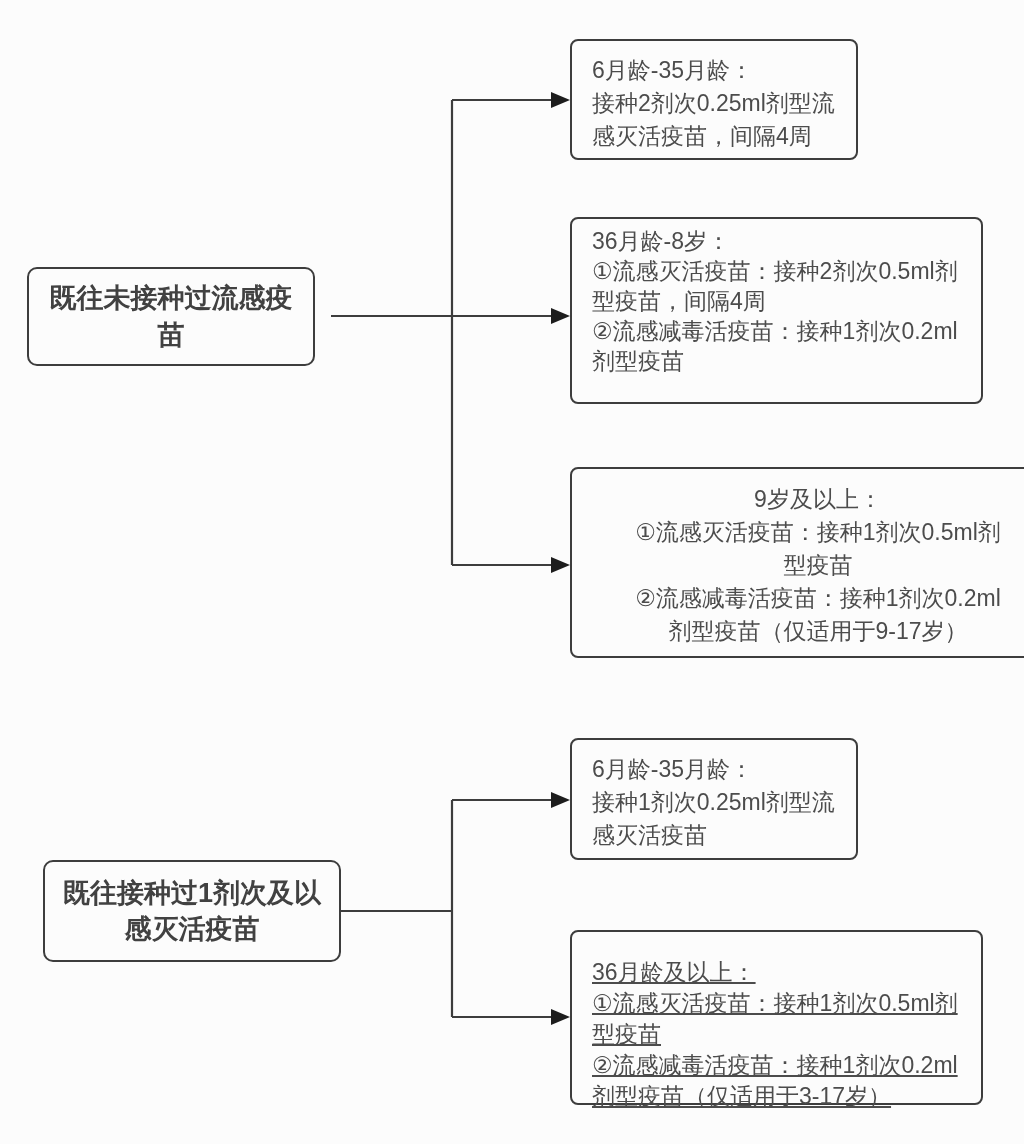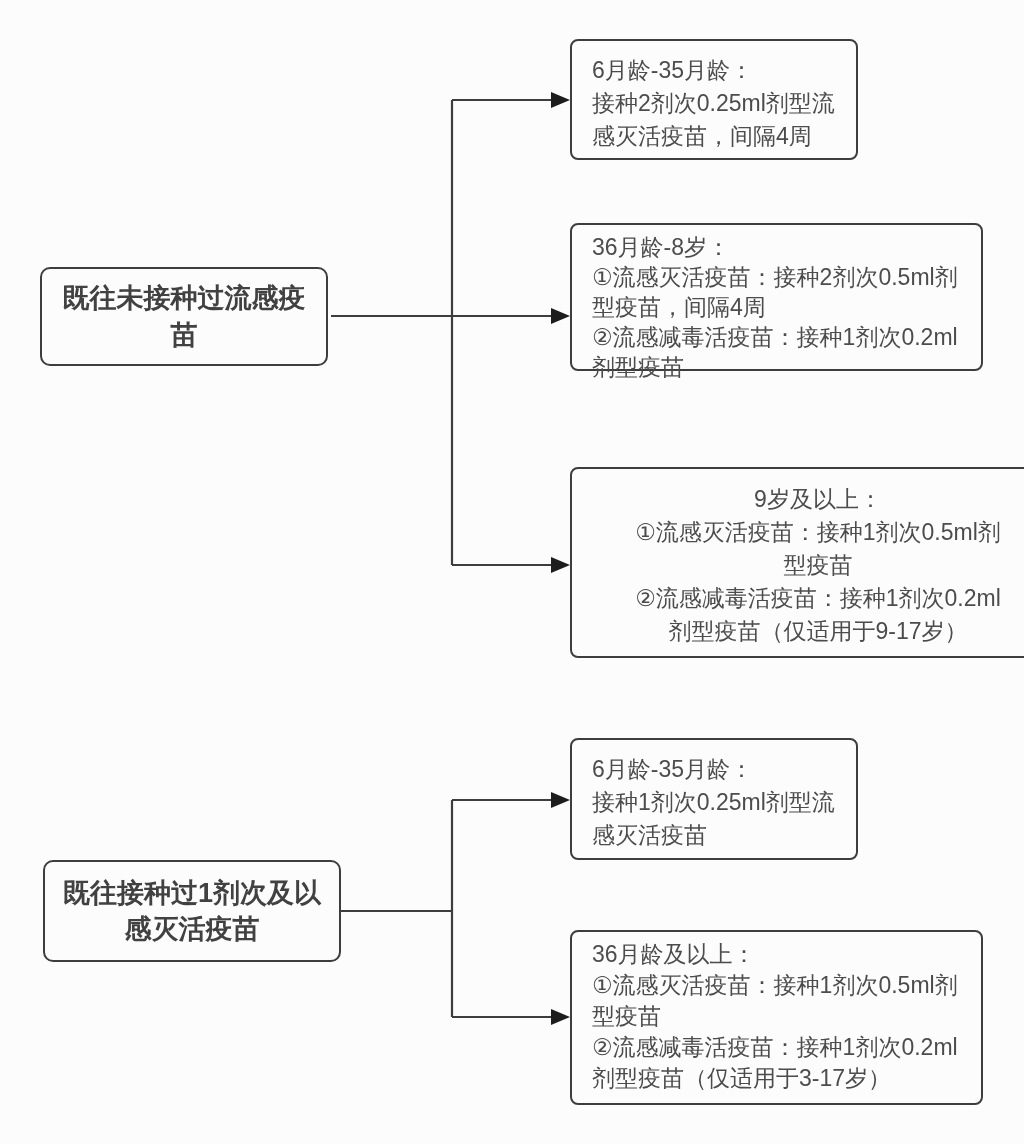--- a/index.html
+++ b/index.html
@@ -41,27 +41,27 @@
     line-height: 1.35;
     white-space: pre-line;
     padding: 4px 10px;
   }
   .leaf-node {
     border-radius: 8px;
     font-size: 23px;
     white-space: pre-line;
   }
   
-  .n-root1 { left: 40px;  top: 267px; width: 288px; height: 99px;  }
+  .n-root1 { left: 27px;  top: 267px; width: 288px; height: 99px;  }
   .n-root2 { left: 43px;  top: 860px; width: 298px; height: 102px; }
   .n-b1    { left: 570px; top: 39px;  width: 288px; height: 121px; padding: 13px 14px 0 20px; line-height: 33px; }
-  .n-b2    { left: 570px; top: 223px; width: 413px; height: 148px; padding: 7px 12px 0 20px;  line-height: 30px; }
+  .n-b2    { left: 570px; top: 217px; width: 413px; height: 187px; padding: 7px 12px 0 20px;  line-height: 30px; }
   .n-b3    { left: 570px; top: 467px; width: 488px; height: 191px; padding: 14px 12px 0 20px; line-height: 33px; text-align: center; }
   .n-b4    { left: 570px; top: 738px; width: 288px; height: 122px; padding: 13px 14px 0 20px; line-height: 33px; }
-  .n-b5    { left: 570px; top: 930px; width: 413px; height: 175px; padding: 7px 12px 0 20px;  line-height: 31px; }
+  .n-b5    { left: 570px; top: 930px; width: 413px; height: 175px; padding: 25px 12px 0 20px;  line-height: 31px; text-decoration: underline; }
   .edge {
     stroke: #3d3d3d;
     stroke-width: 2.2;
     fill: none;
   }
   .arrowhead {
     fill: #1d1d1d;
     stroke: none;
   }
 </style>

